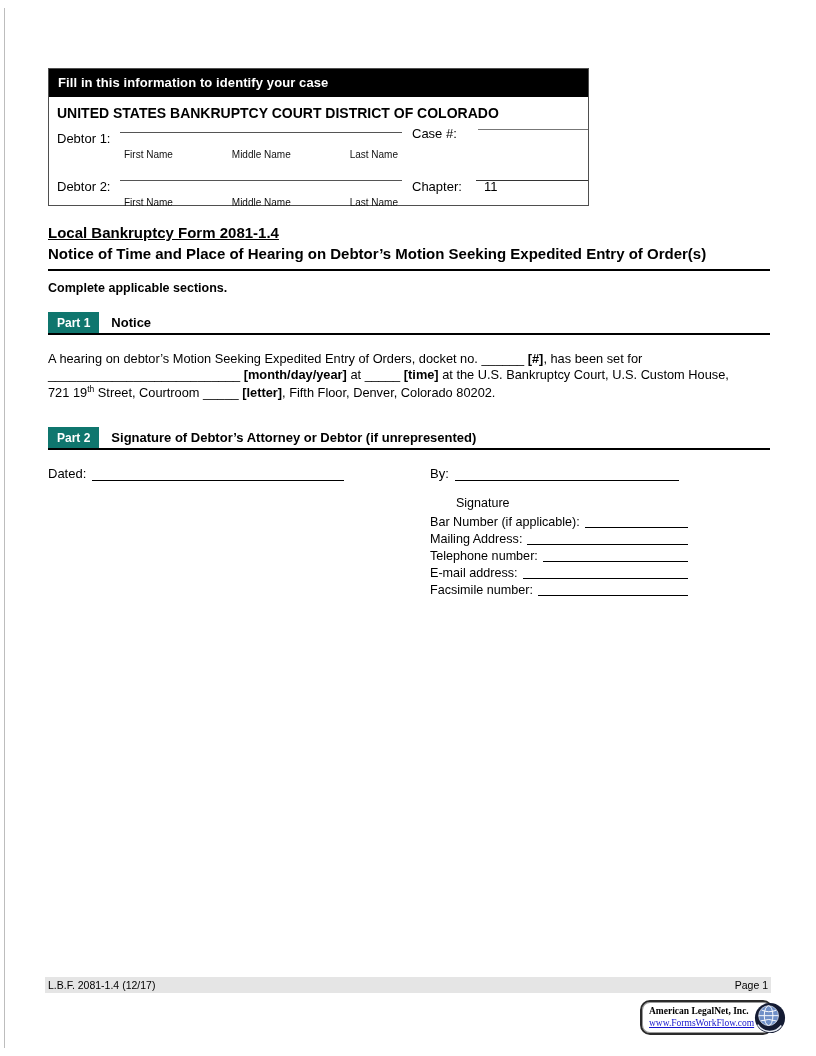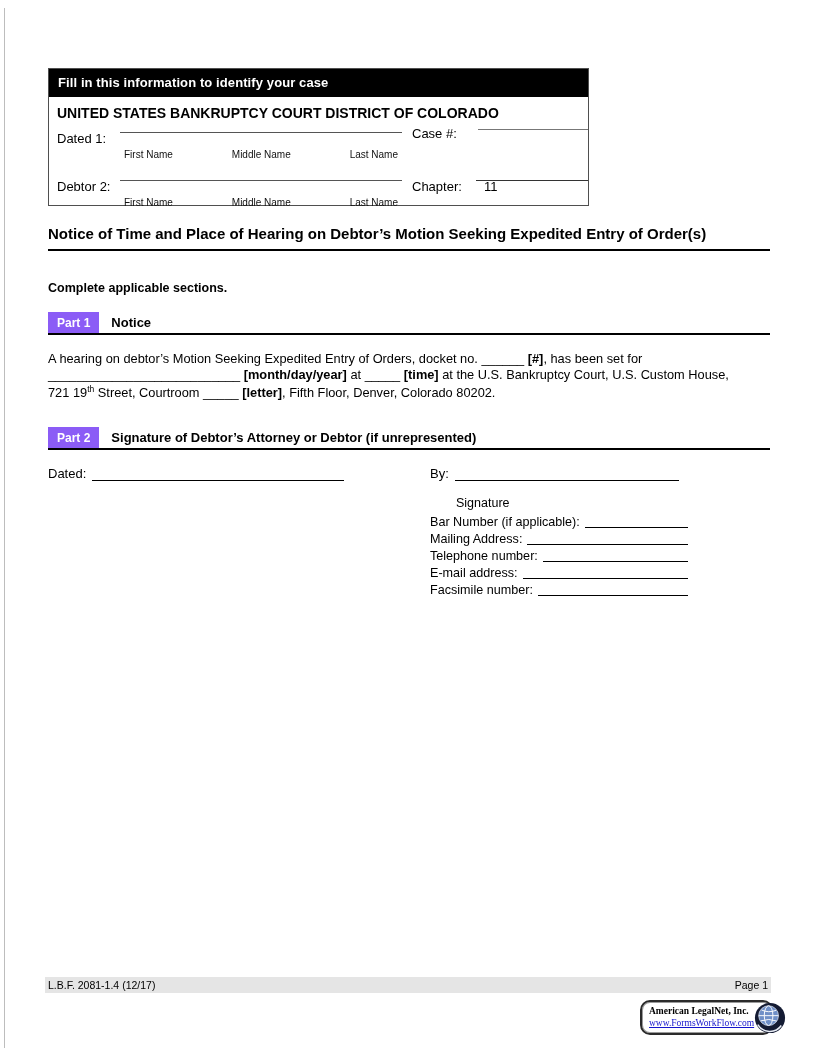--- a/index.html
+++ b/index.html
@@ -31,21 +31,21 @@
   .title-block { position:absolute; left:48px; top:223px; width:722px; border-bottom:2px solid #000; padding-bottom:5px; }
   .form-number { font-size:15px; font-weight:bold; text-decoration:underline; line-height:20px; }
   .form-title  { font-size:15px; font-weight:bold; line-height:21px; }
   .instruction { position:absolute; left:48px; top:281px; font-size:12.5px; font-weight:bold; }
 
   
   .part-header {
     position:absolute; left:48px; width:722px; border-bottom:2px solid #000;
     display:flex; align-items:center;
   }
-  .part-badge { background:#8b5cf6; color:#fff; font-weight:bold; font-size:12px; padding:4px 9px 3px 9px; }
+  .part-badge { background:#0f766e; color:#fff; font-weight:bold; font-size:12px; padding:4px 9px 3px 9px; }
   .part-label { font-weight:bold; font-size:13px; margin-left:12px; white-space:nowrap; }
   .ph1 { top:312px; }
   .ph2 { top:427px; }
 
   
   .notice-par { position:absolute; left:48px; top:351px; width:726px; font-size:12.8px; line-height:15.6px; }
   .notice-par .bold { font-weight:bold; }
   .notice-par sup { font-size:8.5px; }
 
   
@@ -80,21 +80,21 @@
 </head>
 <body>
 
 <div class="page">
   <div class="scan-edge"></div>
 
   <div class="header-box">
     <div class="banner">Fill in this information to identify your case</div>
     <div class="court-title">UNITED STATES BANKRUPTCY COURT DISTRICT OF COLORADO</div>
 
-    <div class="hb-label" style="left:8px; top:62px;">Dated 1:</div>
+    <div class="hb-label" style="left:8px; top:62px;">Debtor 1:</div>
     <div class="fill-line" style="left:71px; top:63px; width:282px;"></div>
     <div class="sublabels" style="left:71px; top:80px; width:282px;">
       <span>First Name</span>
       <span>Middle Name</span>
       <span>Last Name</span>
     </div>
 
     <div class="hb-label" style="left:363px; top:57px;">Case #:</div>
     <div class="fill-line" style="left:429px; top:60px; width:110px; border-color:#777;">
       <span></span>
@@ -107,20 +107,21 @@
       <span>Middle Name</span>
       <span>Last Name</span>
     </div>
 
     <div class="hb-label" style="left:363px; top:110px;">Chapter:</div>
     <div class="chapter-value" style="left:435px; top:110px;">11</div>
     <div class="fill-line" style="left:427px; top:111px; width:112px; border-color:#333;"></div>
   </div>
 
   <div class="title-block">
+    <div class="form-number">Local Bankruptcy Form 2081-1.4</div>
     <div class="form-title">Notice of Time and Place of Hearing on Debtor’s Motion Seeking Expedited Entry of Order(s)</div>
   </div>
 
   <div class="instruction">Complete applicable sections.</div>
 
   <div class="part-header ph1">
     <span class="part-badge">Part 1</span>
     <span class="part-label">Notice</span>
   </div>
 

